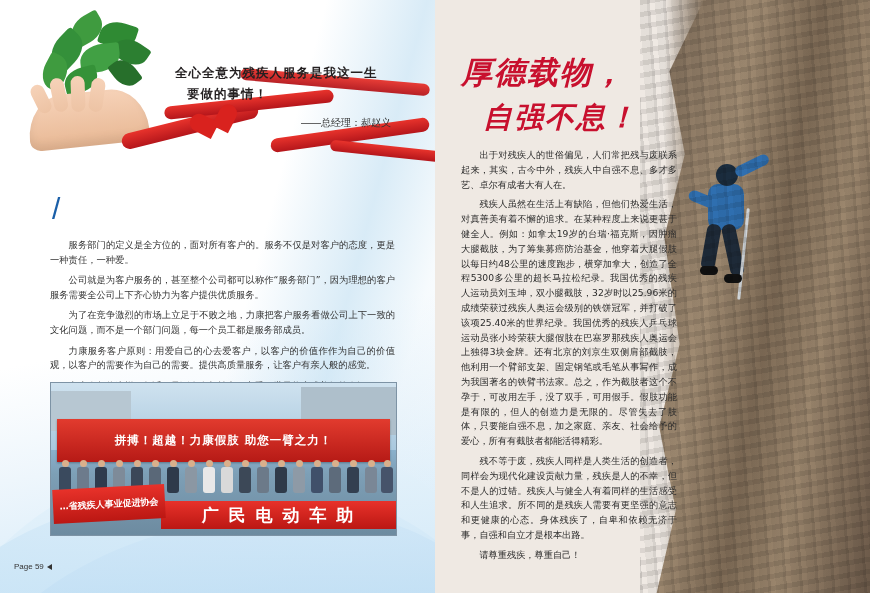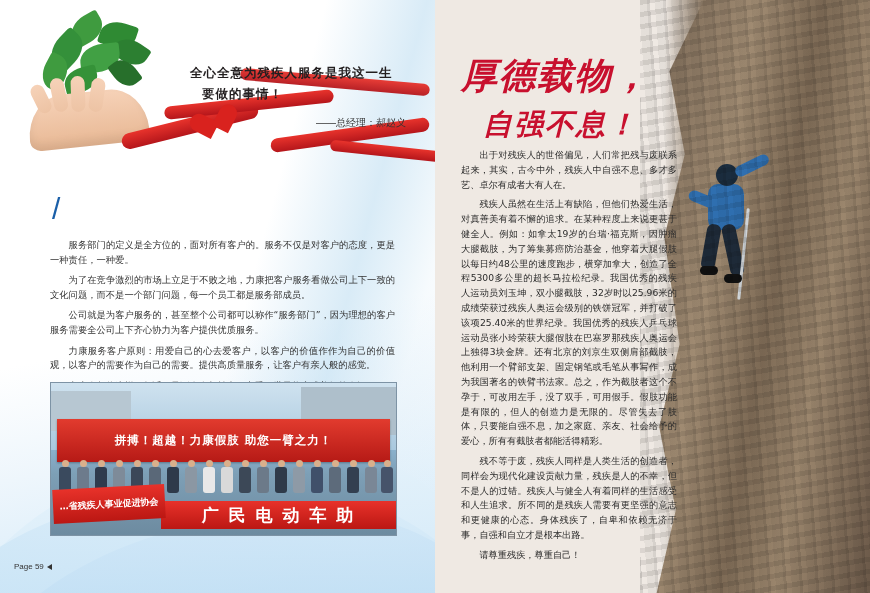--- a/index.html
+++ b/index.html
@@ -49,21 +49,21 @@
   }
   .heart{
     position:absolute;left:78px;top:52px;width:34px;height:32px;transform:rotate(-18deg);
   }
   .heart:before,.heart:after{
     content:"";position:absolute;width:18px;height:27px;background:#d9221e;border-radius:12px 12px 0 0;
   }
   .heart:before{left:9px;transform:rotate(-45deg);transform-origin:0 100%;}
   .heart:after{left:9px;transform:rotate(45deg);transform-origin:100% 100%;}
 
-  .slogan{position:absolute;left:190px;top:62px;width:230px;color:#231f20;}
+  .slogan{position:absolute;left:175px;top:62px;width:230px;color:#231f20;}
   .slogan .line{font-size:12.5px;line-height:21px;font-weight:bold;letter-spacing:1px;font-family:"DejaVu Sans",sans-serif;}
   .slogan .line2{margin-left:12px;}
   .slogan .sig{margin-top:12px;text-align:right;font-size:10px;color:#333;padding-right:14px;}
 
   .svc-title{position:absolute;left:50px;top:192px;display:flex;align-items:baseline;gap:4px;}
   .svc-title .cn{font-size:30px;font-weight:bold;color:#1a5fa8;letter-spacing:2px;font-family:"DejaVu Sans",sans-serif;}
   .svc-title .slash{font-size:30px;color:#1a5fa8;font-weight:300;margin:0 2px;}
   .svc-title .en{font-size:14px;font-weight:bold;color:#c8102e;letter-spacing:1.5px;}
 
   .body-col{position:absolute;left:50px;top:238px;width:345px;}
@@ -134,21 +134,21 @@
   }
   .rock-edge{
     position:absolute;left:0;top:0;width:64px;height:593px;
     background:linear-gradient(90deg,#efe9e3 0%, #efe9e3 38%, rgba(239,233,227,0) 100%);
     clip-path:polygon(0 0, 100% 0, 46% 12%, 70% 26%, 38% 40%, 62% 58%, 30% 72%, 56% 86%, 26% 100%, 0 100%);
   }
   .climber{position:absolute;right:92px;top:150px;width:96px;height:150px;}
   .cl-part{position:absolute;border-radius:6px;}
 
   .rt-title{position:absolute;left:26px;top:52px;width:220px;}
-  .rt-title .t1{font-size:36px;font-weight:bold;color:#c8102e;letter-spacing:2px;font-family:"DejaVu Sans",sans-serif;font-style:italic;}
+  .rt-title .t1{font-size:31px;font-weight:bold;color:#c8102e;letter-spacing:2px;font-family:"DejaVu Sans",sans-serif;font-style:italic;}
   .rt-title .t2{font-size:29px;font-weight:bold;color:#c8102e;letter-spacing:2px;margin-left:22px;margin-top:4px;font-family:"DejaVu Sans",sans-serif;font-style:italic;}
   .rt-title .pinyin{margin-top:10px;font-size:11.5px;font-weight:bold;font-style:italic;color:#1f3f7a;letter-spacing:.2px;}
 
   .rt-body{position:absolute;left:26px;top:148px;width:216px;}
   .rt-body p{
     margin:0 0 5px 0;font-size:9.2px;line-height:14.8px;color:#2b2b2b;text-align:justify;text-indent:2em;
     font-family:"DejaVu Sans",sans-serif;
   }
   .rt-body p.last{text-indent:2em;}
 </style>
@@ -194,22 +194,22 @@
       <div class="line line2">要做的事情！</div>
       <div class="sig">——总经理：郝赵义</div>
     </div>
 
     <div class="svc-title">
       <span class="slash">/</span>
     </div>
 
     <div class="body-col">
       <p>服务部门的定义是全方位的，面对所有客户的。服务不仅是对客户的态度，更是一种责任，一种爱。</p>
+      <p>公司就是为客户服务的，甚至整个公司都可以称作“服务部门”，因为理想的客户服务需要全公司上下齐心协力为客户提供优质服务。</p>
       <p>为了在竞争激烈的市场上立足于不败之地，力康把客户服务看做公司上下一致的文化问题，而不是一个部门问题，每一个员工都是服务部成员。</p>
-      <p>公司就是为客户服务的，甚至整个公司都可以称作“服务部门”，因为理想的客户服务需要全公司上下齐心协力为客户提供优质服务。</p>
       <p>力康服务客户原则：用爱自己的心去爱客户，以客户的价值作作为自己的价值观，以客户的需要作为自己的需要。提供高质量服务，让客户有亲人般的感觉。</p>
       <p>力康人坚信这样一句话：只要人人都献出一点爱，世界将变成美好的人间！</p>
     </div>
 
     <div class="photo">
       <div class="ph-sky"></div>
       <div class="ph-bldg" style="left:0;top:8px;width:80px;height:40px;background:#b7c7d2;"></div>
       <div class="ph-bldg" style="left:250px;top:4px;width:95px;height:48px;background:#aebfcb;"></div>
       <div class="ph-banner">拼搏！超越！力康假肢 助您一臂之力！</div>
 

